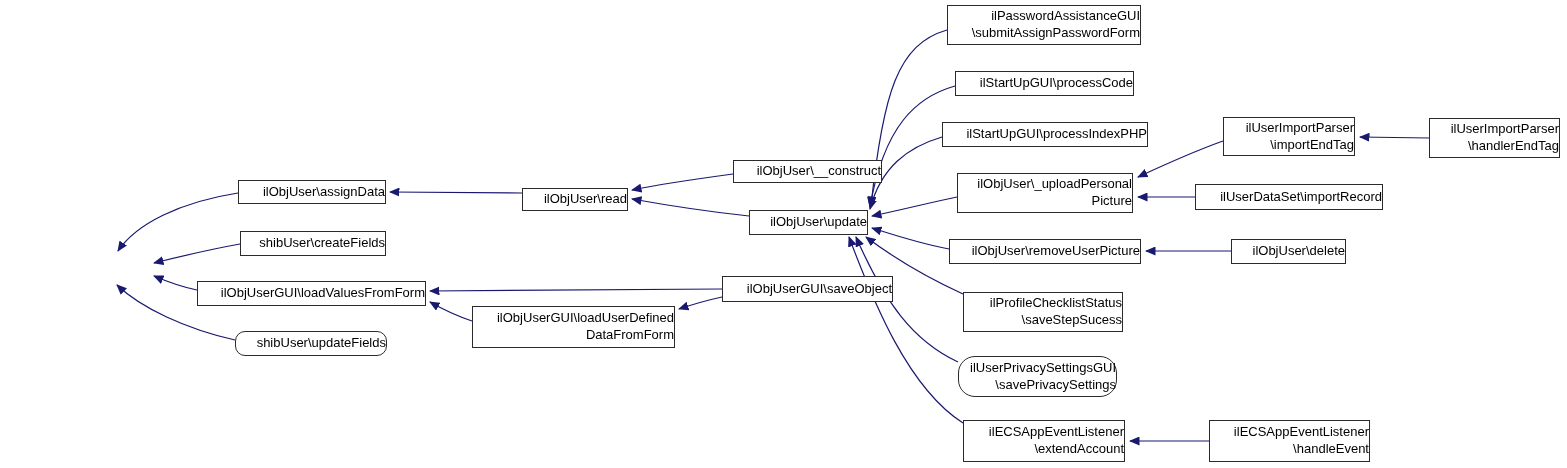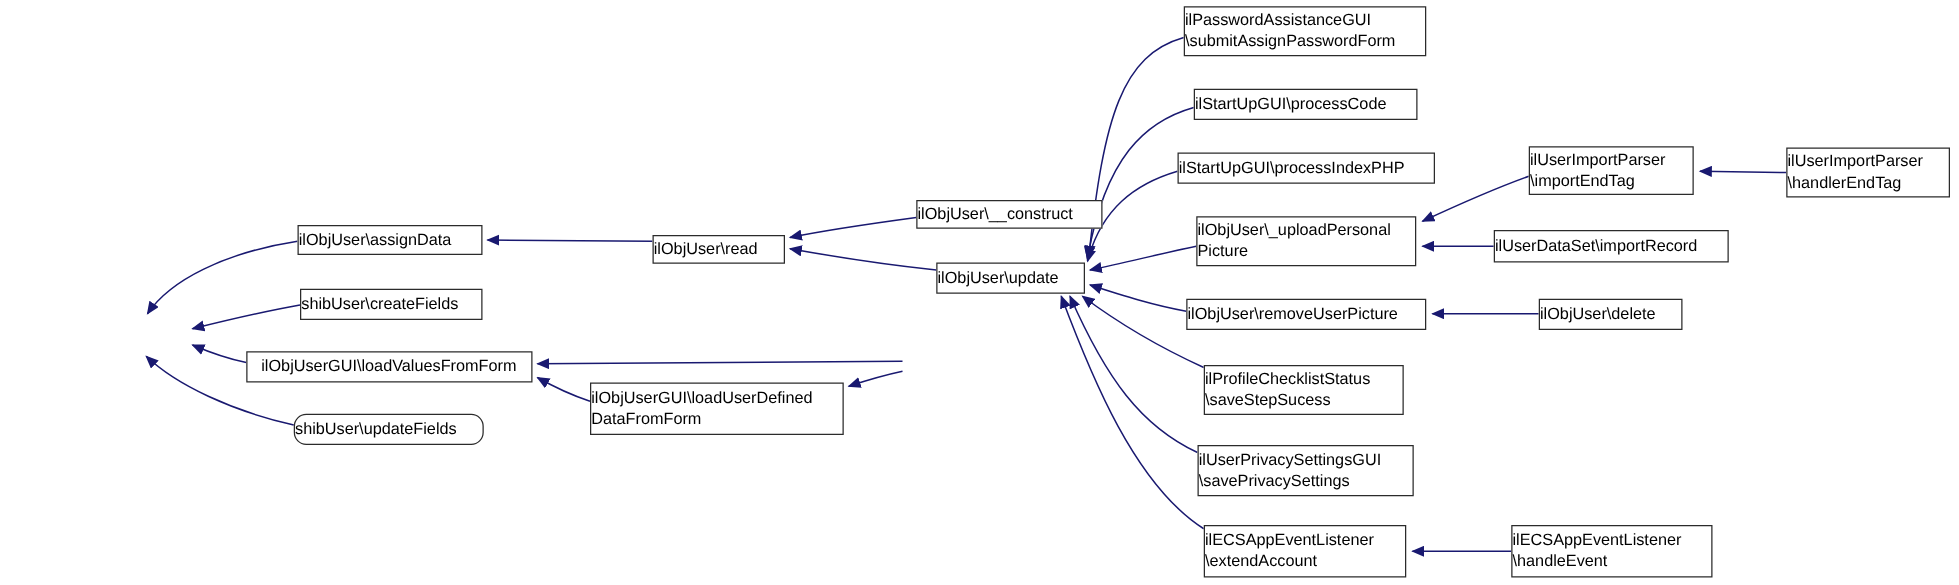--- a/index.html
+++ b/index.html
@@ -22,21 +22,21 @@
     width: 1567px;
     height: 468px;
   }
   .node {
     position: absolute;
     box-sizing: border-box;
     background: #ffffff;
     border: 1px solid #2b2b2b;
     display: flex;
     flex-direction: column;
-    align-items: flex-start;
+    align-items: flex-end;
     justify-content: center;
     font-size: 13px;
     line-height: 1.28;
     color: #000000;
     text-align: center;
     white-space: nowrap;
     cursor: pointer;
   }
   .node.root {
     background: #bfbfbf;
@@ -106,20 +106,23 @@
     <div class="node" style="left: 472px; top: 306px; width: 203px; height: 42px;">
       <span>ilObjUserGUI\loadUserDefined</span>
       <span>DataFromForm</span>
     </div>
     <div class="node" style="left: 733px; top: 160px; width: 149px; height: 23px;">
       <span>ilObjUser\__construct</span>
     </div>
     <div class="node" style="left: 749px; top: 210px; width: 119px; height: 25px;">
       <span>ilObjUser\update</span>
     </div>
+    <div class="node" style="left: 722px; top: 276px; width: 171px; height: 26px;">
+      <span>ilObjUserGUI\saveObject</span>
+    </div>
     <div class="node" style="left: 947px; top: 5px; width: 194px; height: 40px;">
       <span>ilPasswordAssistanceGUI</span>
       <span>\submitAssignPasswordForm</span>
     </div>
     <div class="node" style="left: 955px; top: 71px; width: 179px; height: 25px;">
       <span>ilStartUpGUI\processCode</span>
     </div>
     <div class="node" style="left: 942px; top: 122px; width: 206px; height: 25px;">
       <span>ilStartUpGUI\processIndexPHP</span>
     </div>
@@ -127,21 +130,21 @@
       <span>ilObjUser\_uploadPersonal</span>
       <span>Picture</span>
     </div>
     <div class="node" style="left: 949px; top: 239px; width: 192px; height: 25px;">
       <span>ilObjUser\removeUserPicture</span>
     </div>
     <div class="node" style="left: 963px; top: 292px; width: 160px; height: 40px;">
       <span>ilProfileChecklistStatus</span>
       <span>\saveStepSucess</span>
     </div>
-    <div class="node" style="left: 958px; top: 356px; width: 173px; height: 41px;">
+    <div class="node" style="left: 958px; top: 356px; width: 159px; height: 41px; border-radius: 17px;">
       <span>ilUserPrivacySettingsGUI</span>
       <span>\savePrivacySettings</span>
     </div>
     <div class="node" style="left: 963px; top: 420px; width: 162px; height: 42px;">
       <span>ilECSAppEventListener</span>
       <span>\extendAccount</span>
     </div>
     <div class="node" style="left: 1223px; top: 117px; width: 132px; height: 39px;">
       <span>ilUserImportParser</span>
       <span>\importEndTag</span>

